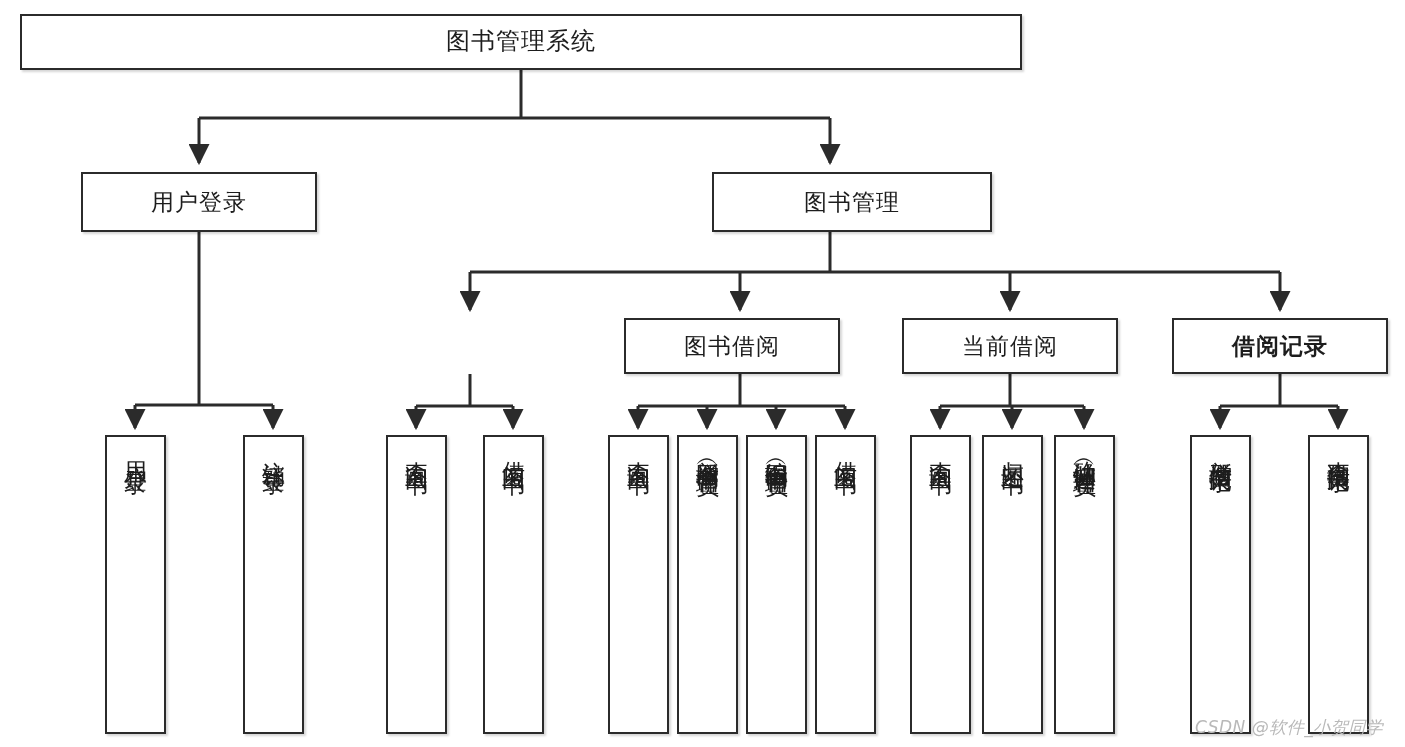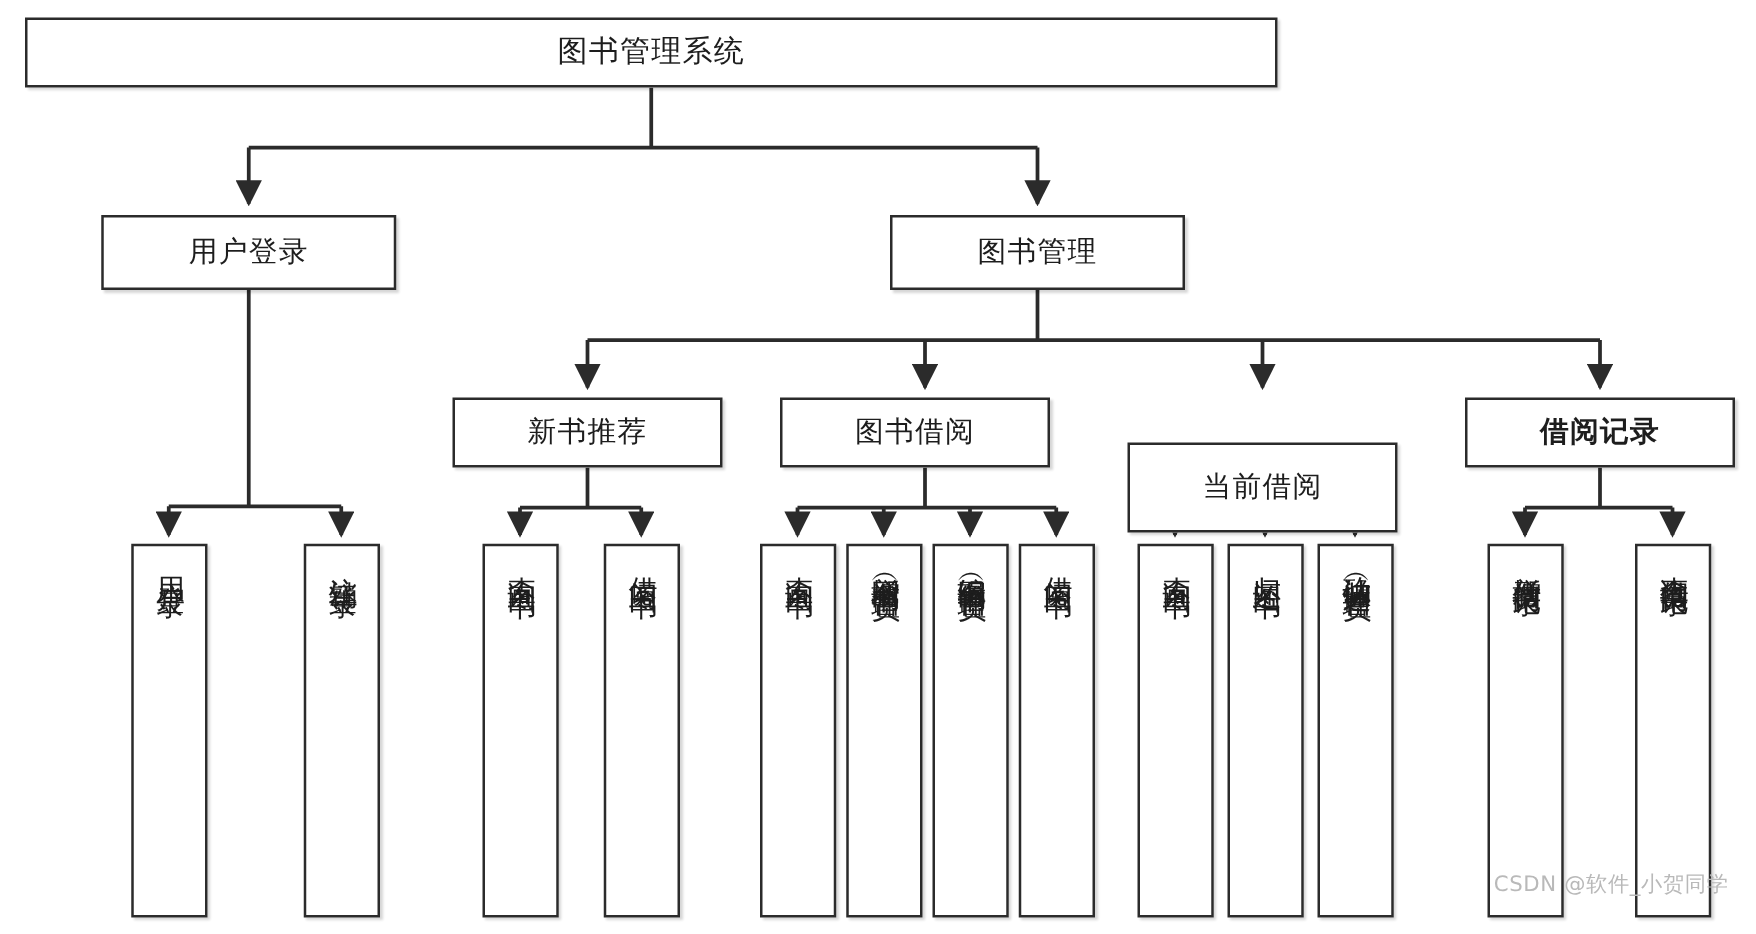--- a/index.html
+++ b/index.html
@@ -134,31 +134,28 @@
     </g>
   </svg>
 
   <div class="node horiz root" style="left:20px; top:14px; width:1002px; height:56px;">
     <span class="label">图书管理系统</span>
   </div>
 
   <div class="node horiz" style="left:81px; top:172px; width:236px; height:60px;">
     <span class="label">用户登录</span>
   </div>
-  <div class="node horiz" style="left:712px; top:172px; width:236px; height:60px;">
+  <div class="node horiz" style="left:712px; top:172px; width:280px; height:60px;">
     <span class="label">图书管理</span>
   </div>
 
-  <div class="node horiz" style="left:362px; top:318px; width:216px; height:56px;">
-    <span class="label">新书推荐</span>
-  </div>
   <div class="node horiz" style="left:624px; top:318px; width:216px; height:56px;">
     <span class="label">图书借阅</span>
   </div>
-  <div class="node horiz" style="left:902px; top:318px; width:216px; height:72px;margin-top:36px;">
+  <div class="node horiz" style="left:902px; top:318px; width:216px; height:56px;">
     <span class="label">当前借阅</span>
   </div>
   <div class="node horiz" style="left:1172px; top:318px; width:216px; height:56px;font-weight:bold;">
     <span class="label">借阅记录</span>
   </div>
 
   <div class="node vert" style="left:105px; top:435px; width:61px; height:299px;">
     <span class="label">用户登录</span>
   </div>
   <div class="node vert" style="left:243px; top:435px; width:61px; height:299px;">
@@ -195,15 +192,15 @@
     <span class="label">确认归还（管理员）</span>
   </div>
 
   <div class="node vert tall" style="left:1190px; top:435px; width:61px; height:299px;">
     <span class="label">新增借阅记录</span>
   </div>
   <div class="node vert tall" style="left:1308px; top:435px; width:61px; height:299px;">
     <span class="label">查询借阅记录</span>
   </div>
 
-  <div class="watermark" style="left:1195px; top:696px;">CSDN @软件_小贺同学</div>
+  <div class="watermark" style="left:1195px; top:716px;font-style:italic;">CSDN @软件_小贺同学</div>
 
 </div>
 
 </body></html>

